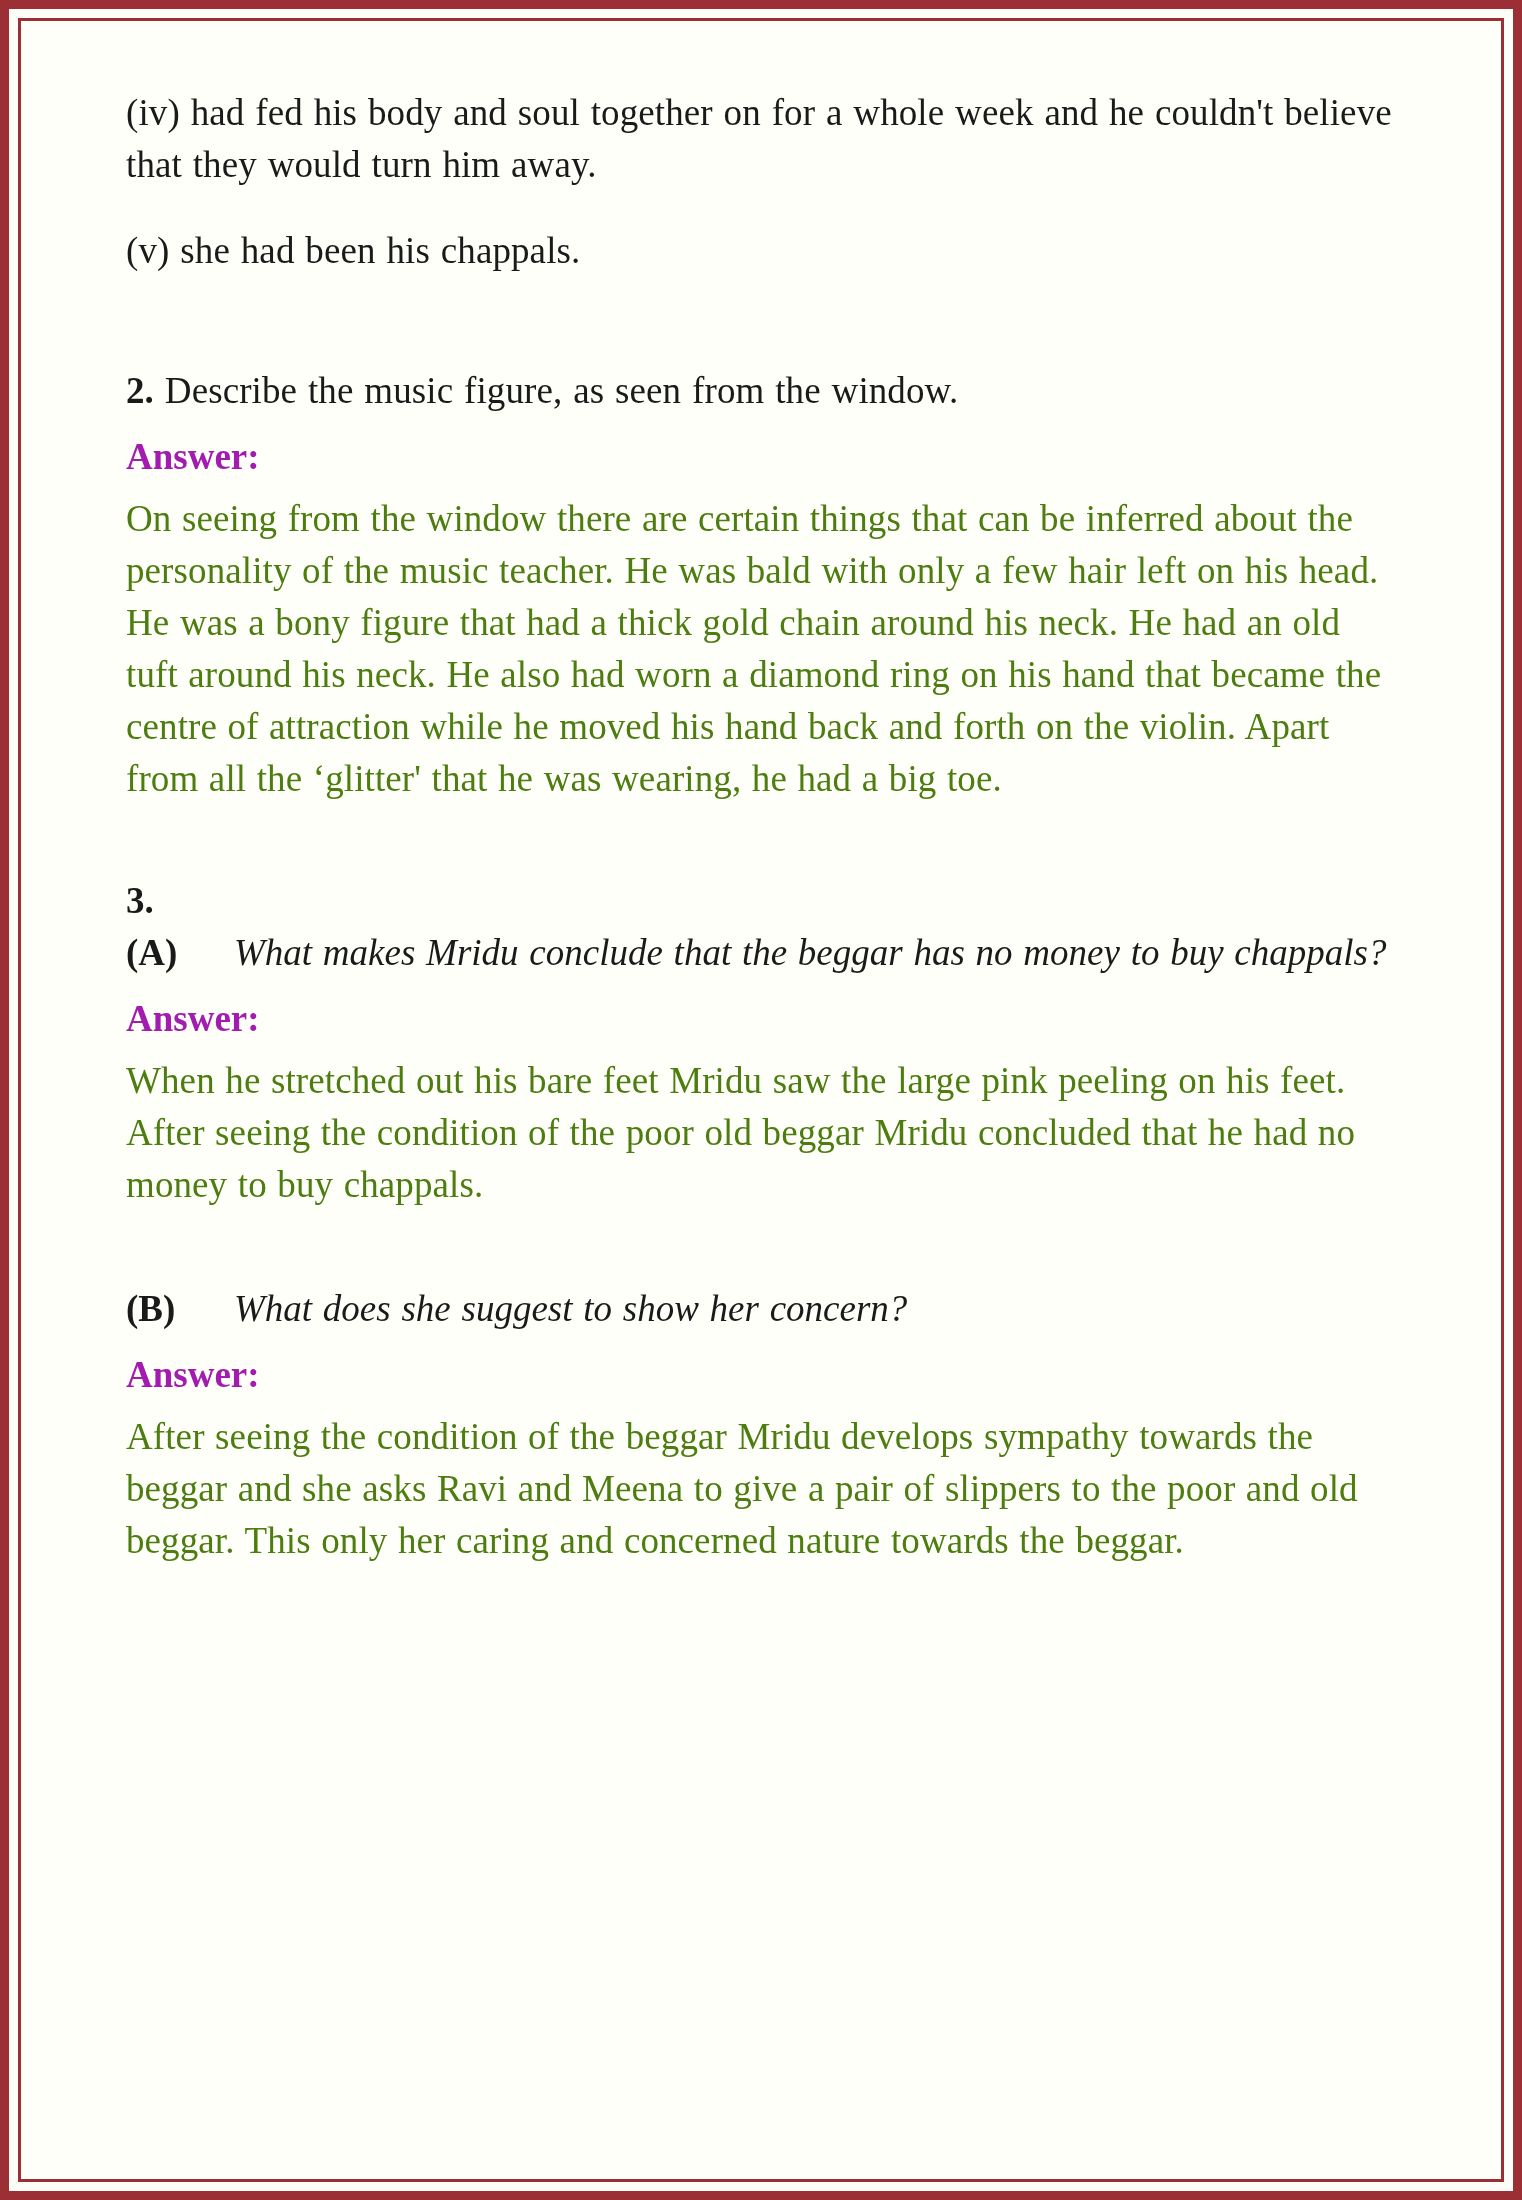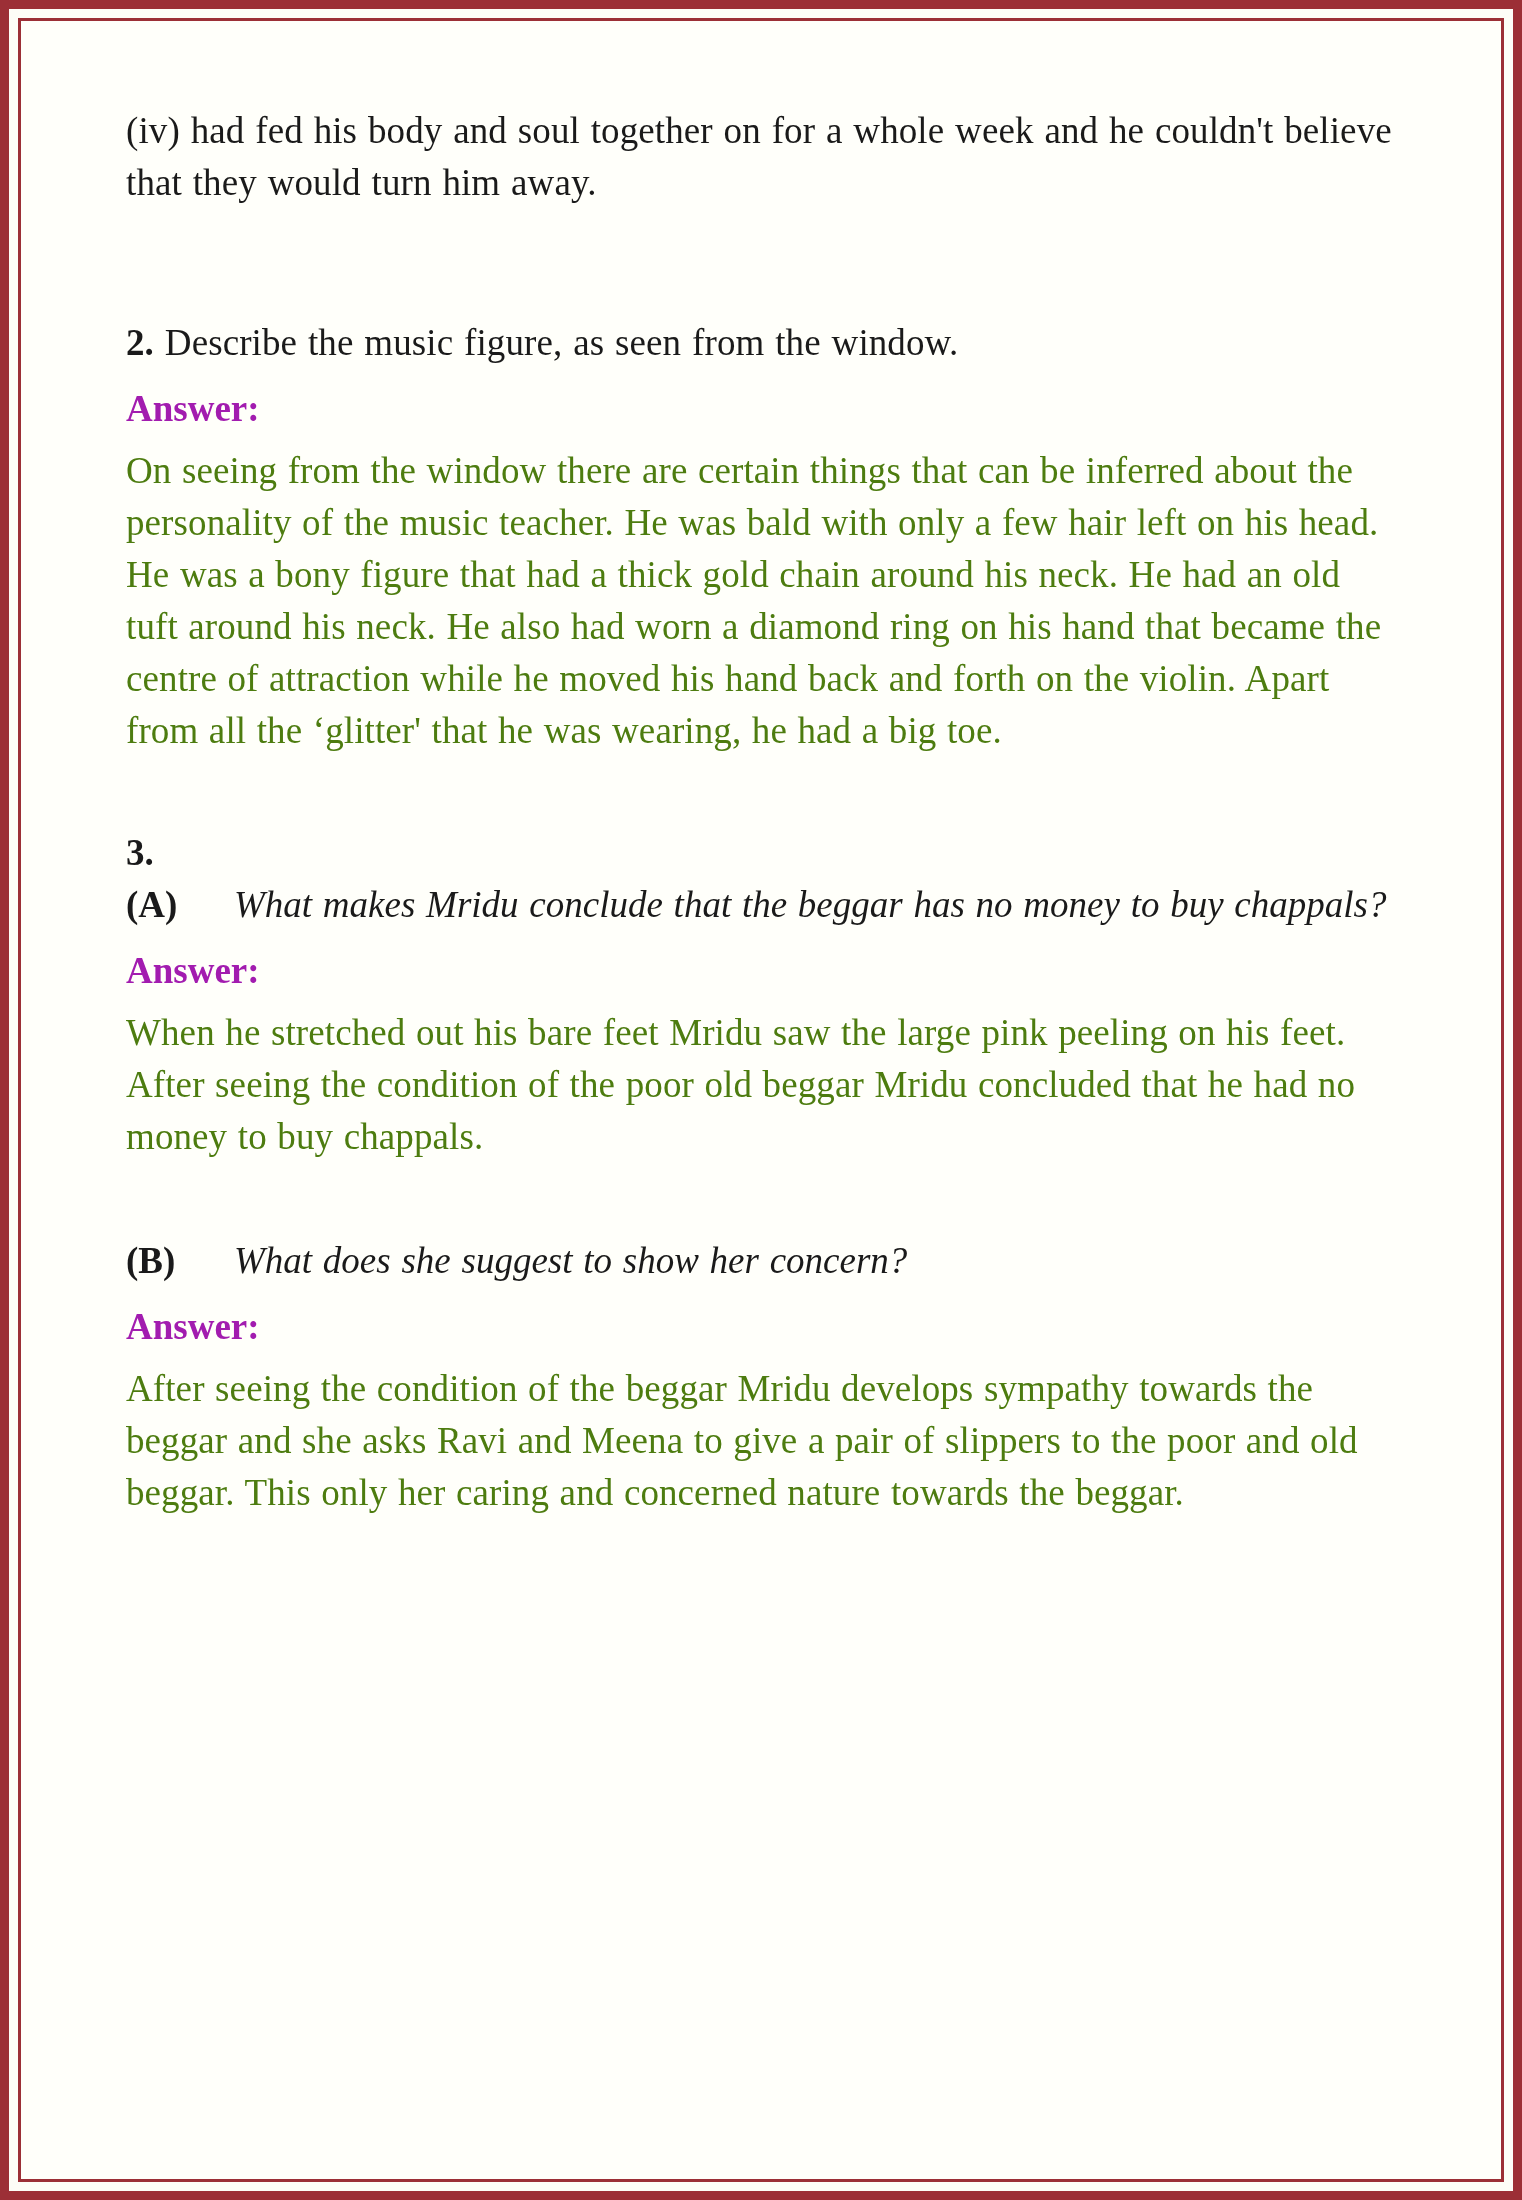--- a/index.html
+++ b/index.html
@@ -45,21 +45,21 @@
     height: 100%;
     background: #fffffa;
     position: relative;
     overflow: hidden;
   }
 
   
   .content {
     position: absolute;
     left: 105px;
-    top: 84px;
+    top: 66px;
     width: 1270px;
   }
 
   .para {
     font-size: 37px;
     line-height: 52px;
     color: #1a1a1a;
     margin: 0 0 14px 0;
     letter-spacing: 0.1px;
     word-spacing: 1.5px;
@@ -122,20 +122,21 @@
   <div class="page-gap">
     <div class="page-rule">
       <div class="page-inner">
 
         <div class="content">
 
           <p class="para">(iv) had fed his body and soul together on for a whole week and he couldn't believe that they would turn him away.</p>
 
           <div class="spacer-sm"></div>
 
+          <p class="para">(v) she had been his chappals.</p>
 
           <div class="spacer-xl"></div>
 
           <p class="para">
             <span class="qnum">2.</span>
             <span>Describe the music figure, as seen from the window.</span>
           </p>
 
           <p class="answer-label">Answer:</p>
 

